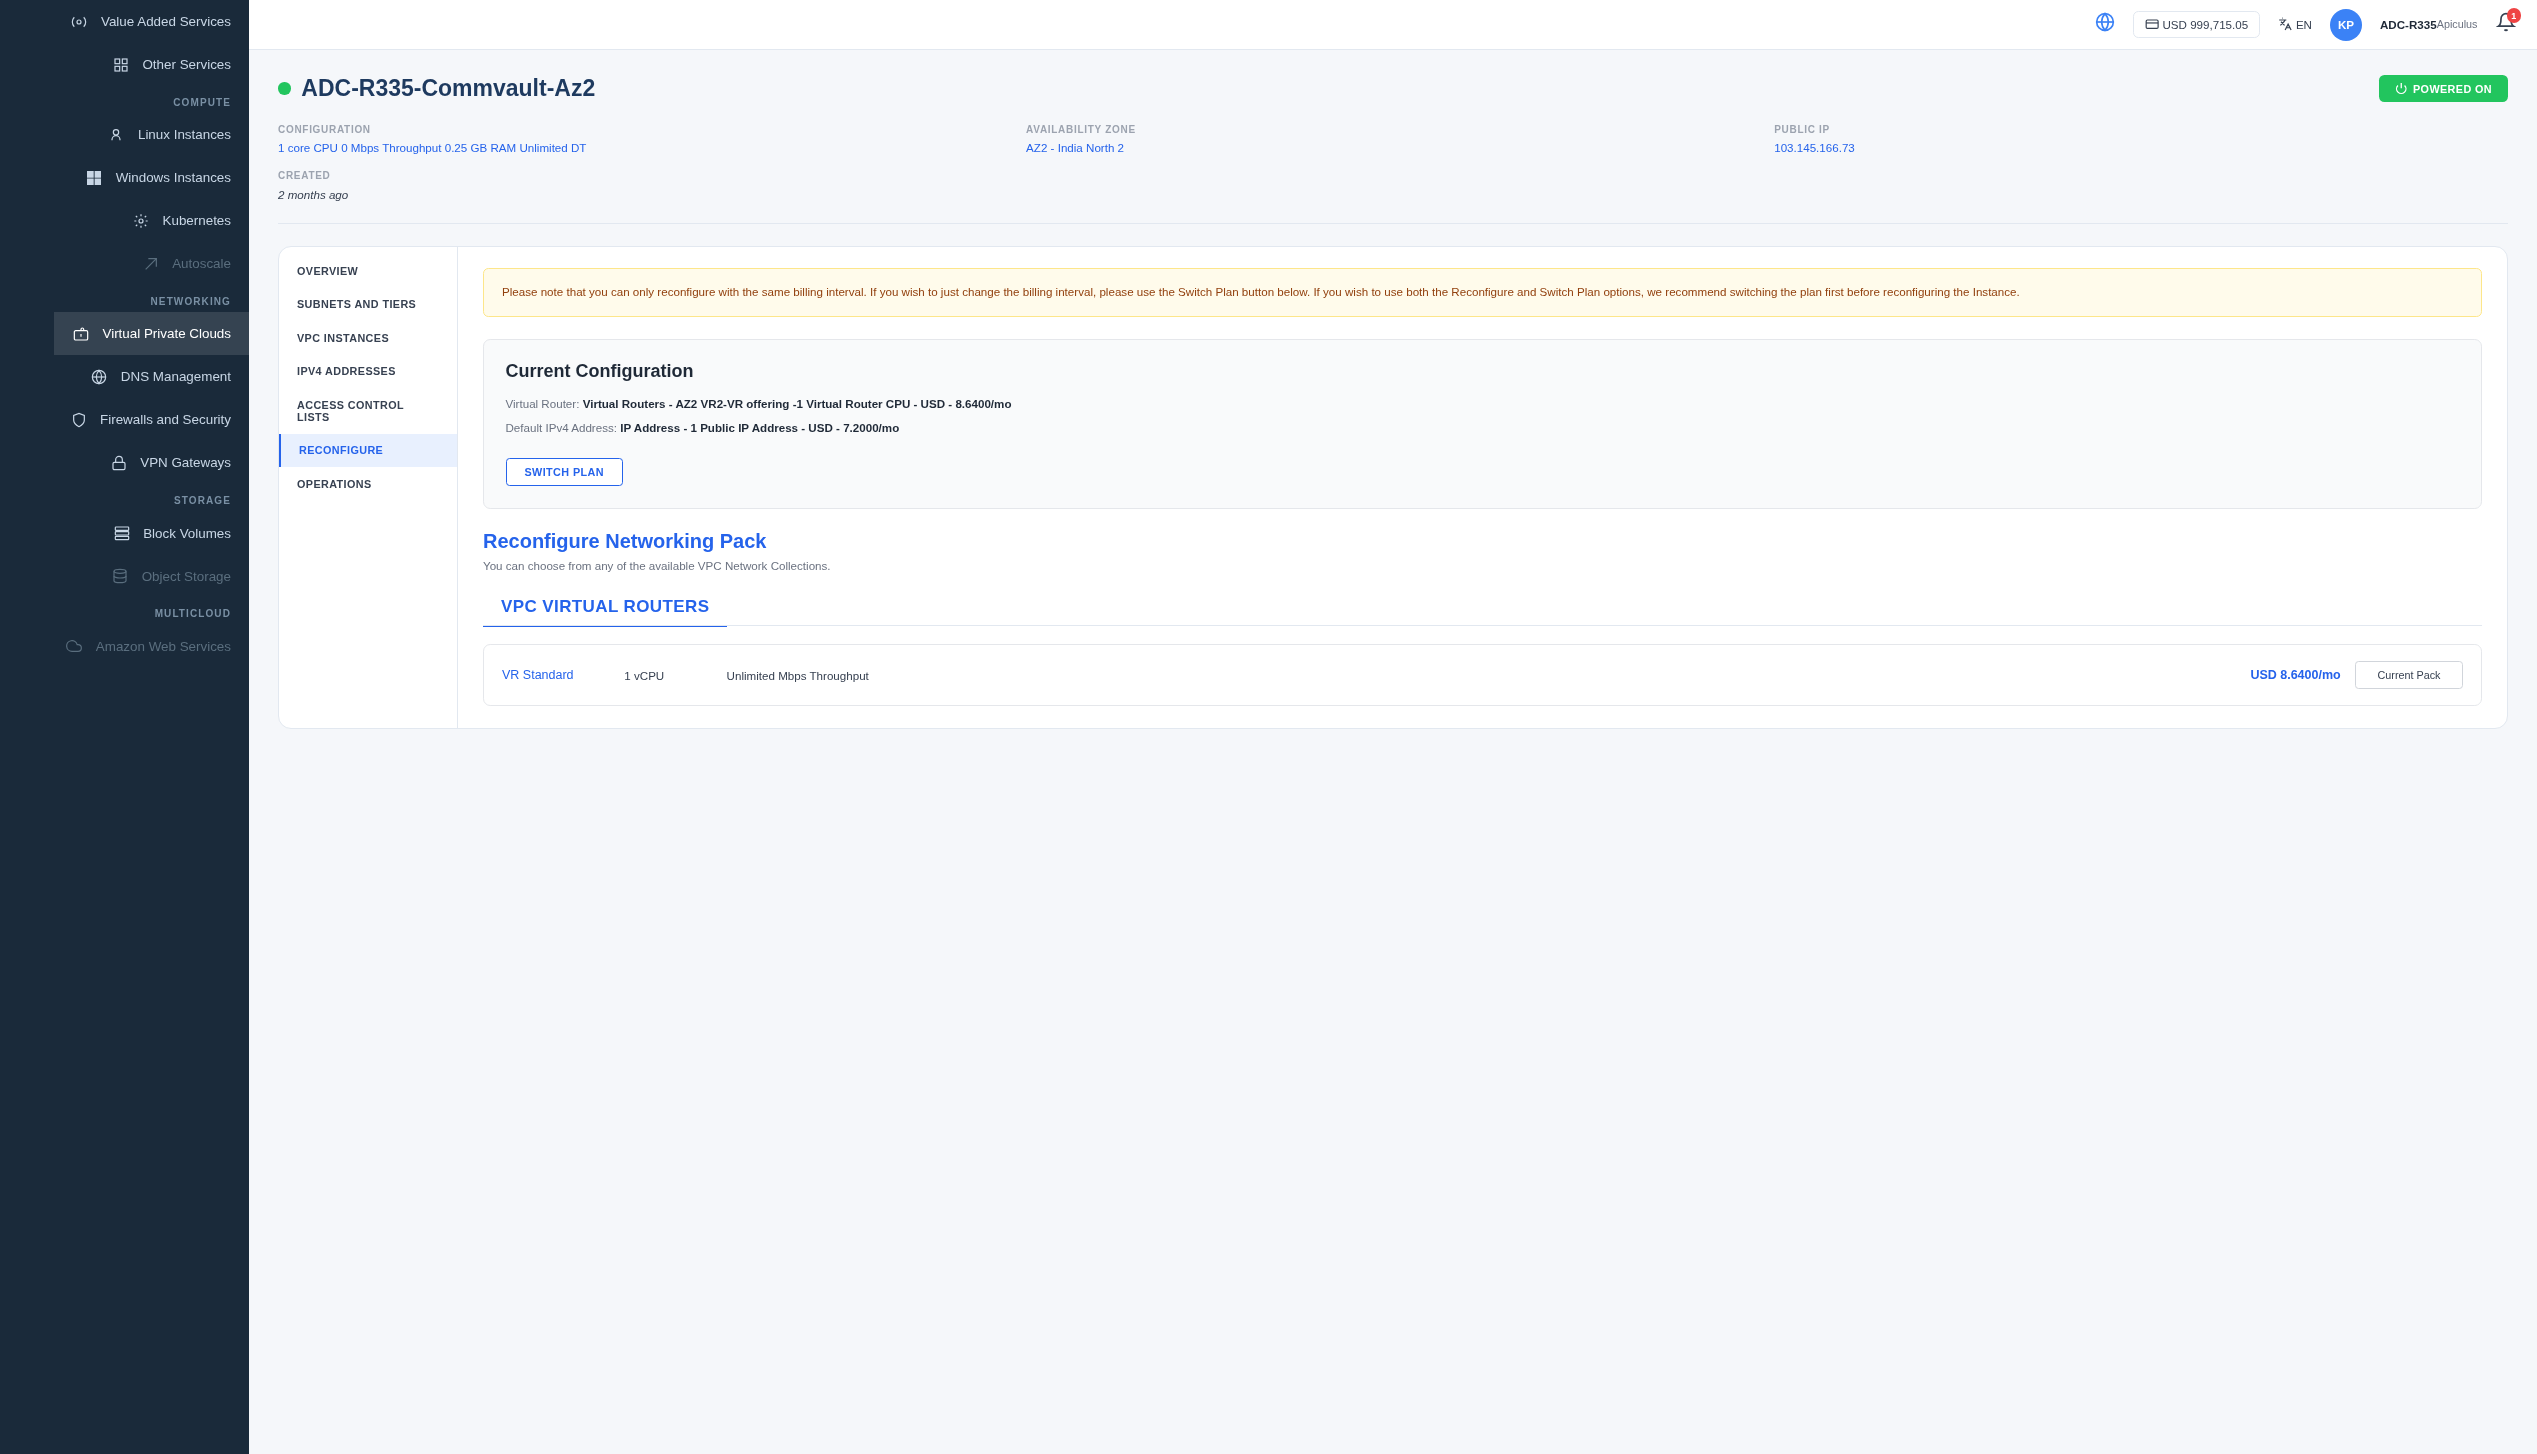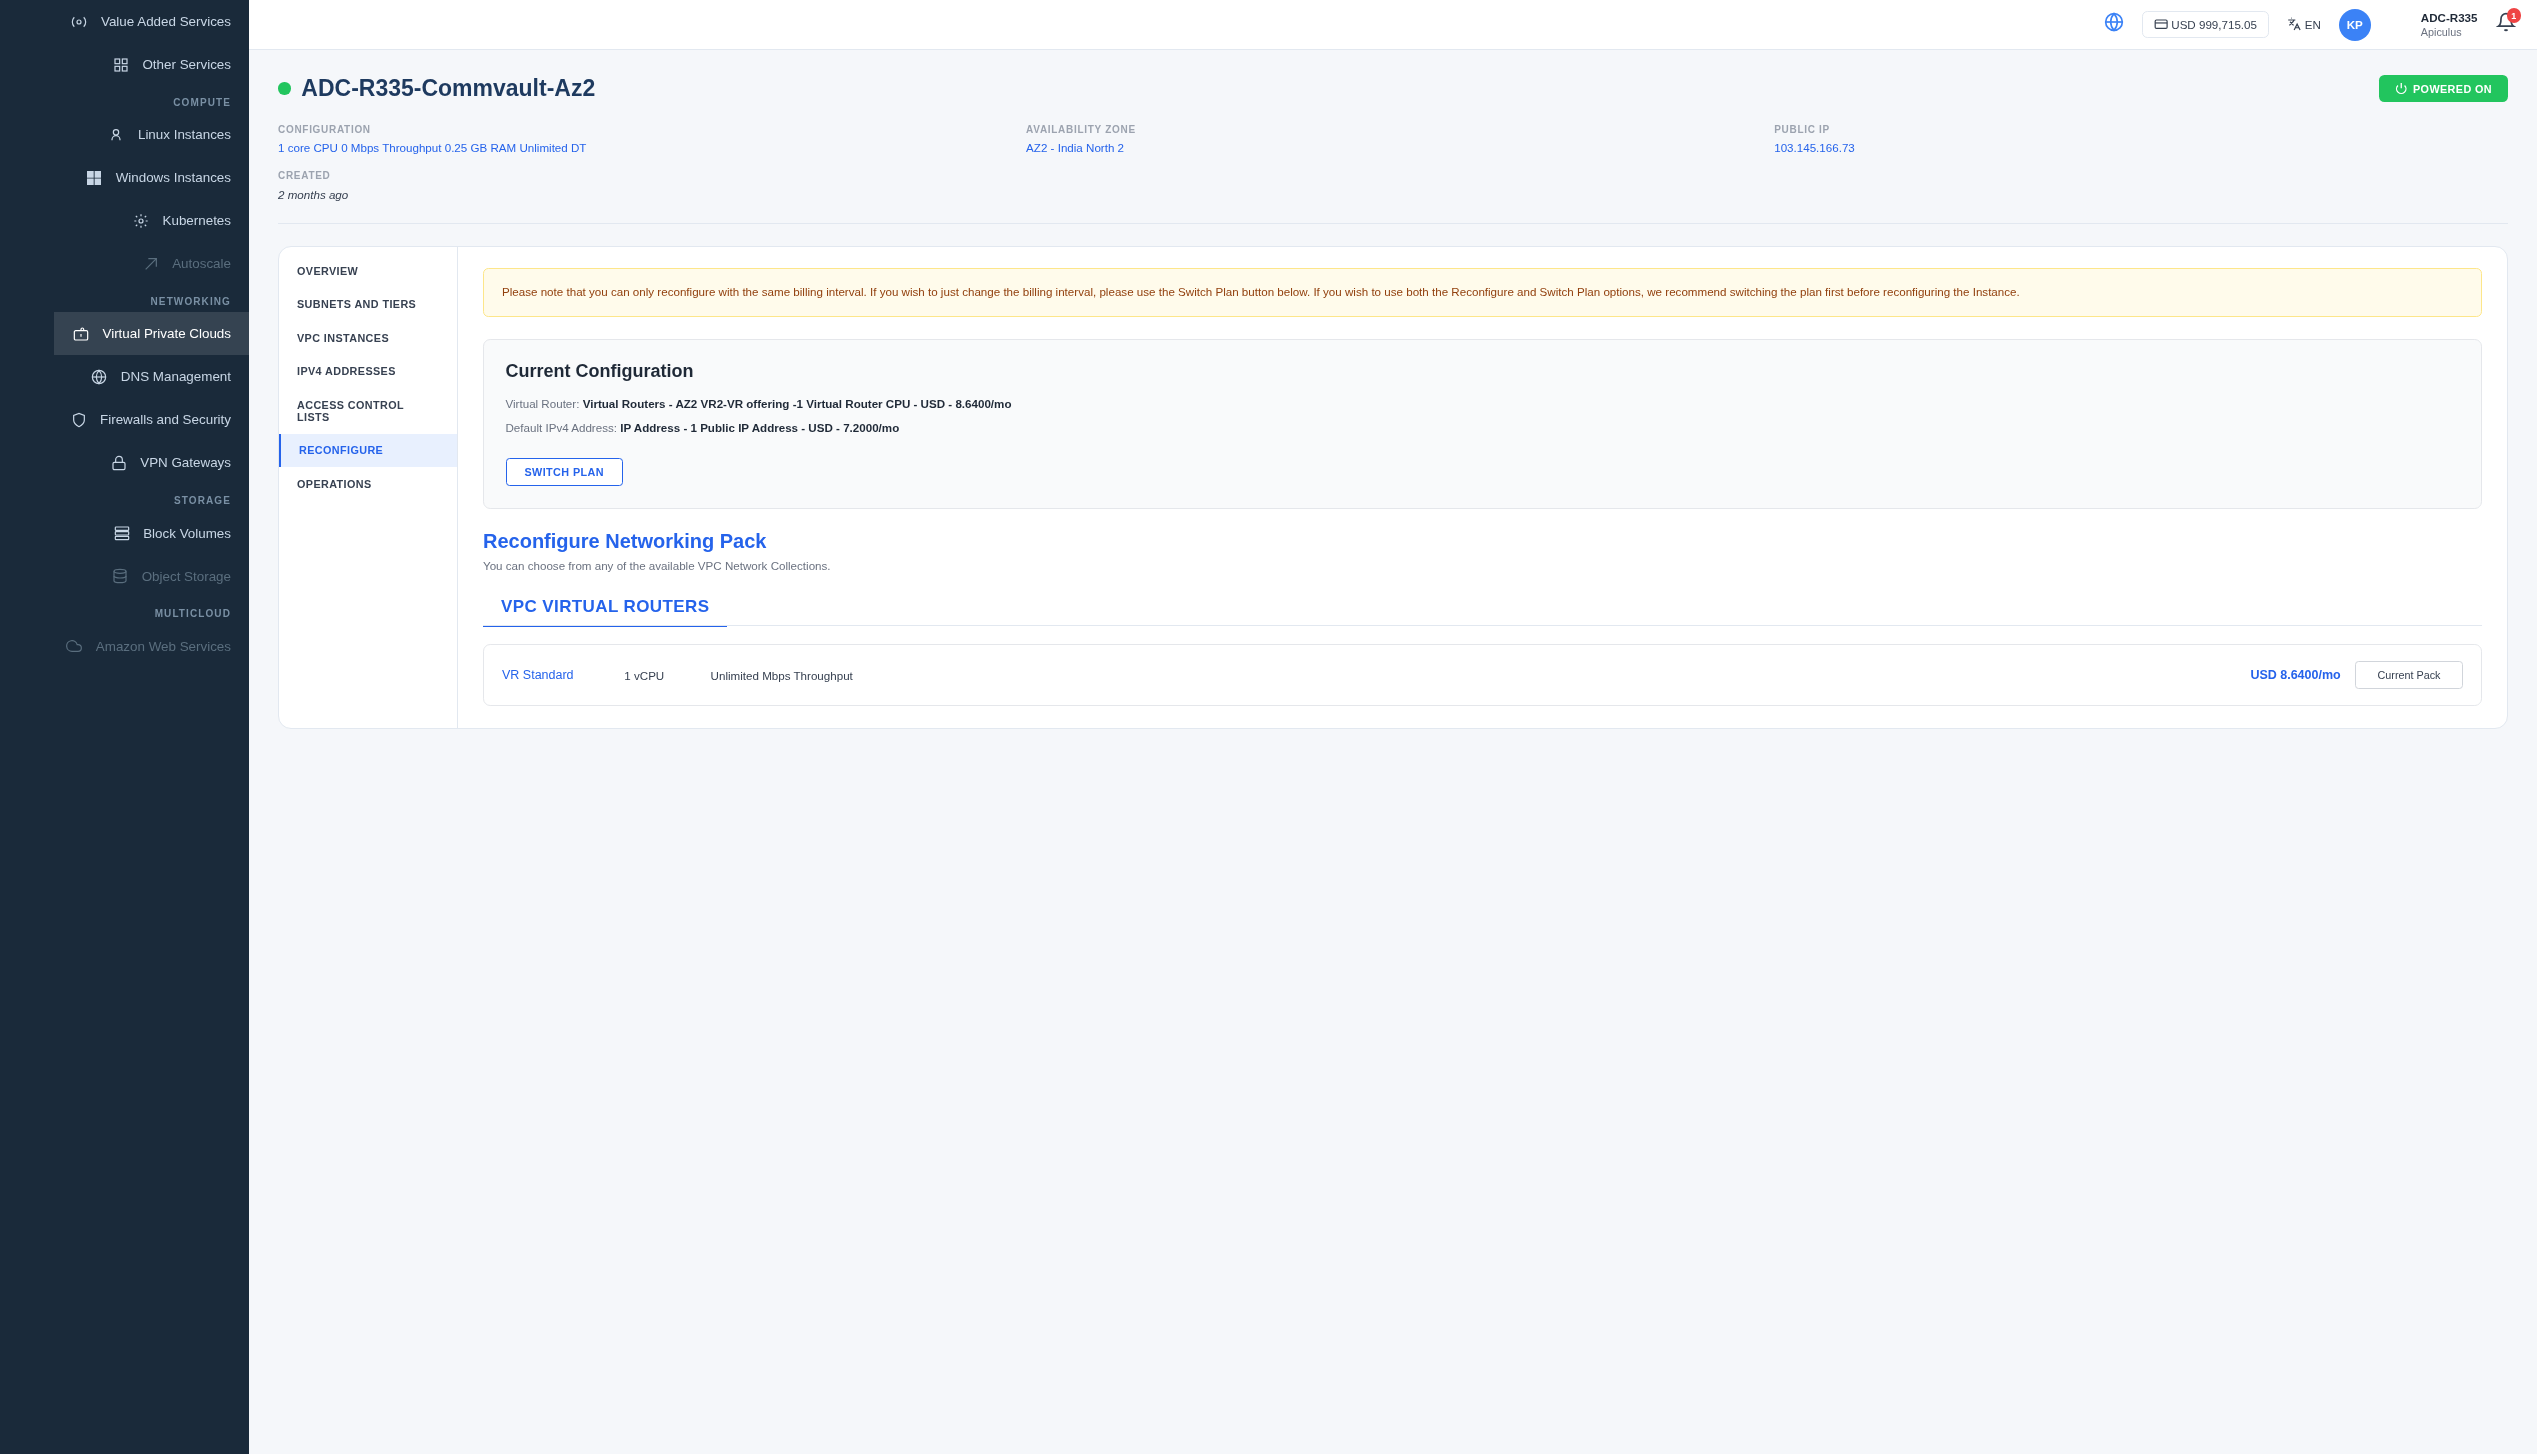--- a/index.html
+++ b/index.html
@@ -60,21 +60,21 @@
     .topbar-lang {
       display: flex; align-items: center; gap: 3.6px;
       font-size: 11.6px; color: #374151; cursor: pointer;
     }
     .topbar-avatar {
       width: 32px; height: 32px; border-radius: 50%;
       background: #3b82f6; color: #fff;
       display: flex; align-items: center; justify-content: center;
       font-weight: 700; font-size: 11.6px; flex-shrink: 0;
     }
-    .topbar-user { display: flex; flex-direction: column; line-height: 1.3; margin-left: 32px; }
+    .topbar-user { display: flex; flex-direction: row; line-height: 1.3; }
     .topbar-username { font-weight: 600; font-size: 11.6px; color: #1f2937; }
     .topbar-org { font-size: 10.8px; color: #6b7280; }
     .topbar-bell {
       position: relative; cursor: pointer; font-size: 18px; color: #374151;
     }
     .topbar-bell-badge {
       position: absolute; top: -3.6px; right: -5.4px;
       background: #ef4444; color: #fff; font-size: 9px;
       border-radius: 50%; width: 14.3px; height: 14.3px;
       display: flex; align-items: center; justify-content: center; font-weight: 700;
@@ -155,21 +155,21 @@
 
     
     .pack-table { border: 0.9px solid #e5e7eb; border-radius: 7.2px; overflow: hidden; }
     .pack-row {
       display: flex; align-items: center; padding: 16px 18px; gap: 14.3px;
       border-bottom: 0.9px solid #e5e7eb;
     }
     .pack-row:last-child { border-bottom: none; }
     .pack-name { color: #2563eb; font-size: 12.5px; font-weight: 500; min-width: 108px; }
     .pack-cpu { color: #374151; font-size: 11.6px; min-width: 72px; }
-    .pack-throughput { color: #374151; font-size: 11.6px; flex: 1; }
+    .pack-throughput { color: #374151; font-size: 11.6px; flex: 1; margin-left: 16px; }
     .pack-price { color: #2563eb; font-size: 12.5px; font-weight: 600; min-width: 116px; text-align: right; }
     .current-pack-btn {
       padding: 7.2px 16px; border: 0.9px solid #d1d5db; border-radius: 3.6px;
       background: #fff; color: #374151; font-size: 10.8px; font-weight: 500;
       cursor: default; min-width: 108px; text-align: center;
     }
 
     
     ::-webkit-scrollbar { width: 5.4px; }
     ::-webkit-scrollbar-track { background: #f1f1f1; }

